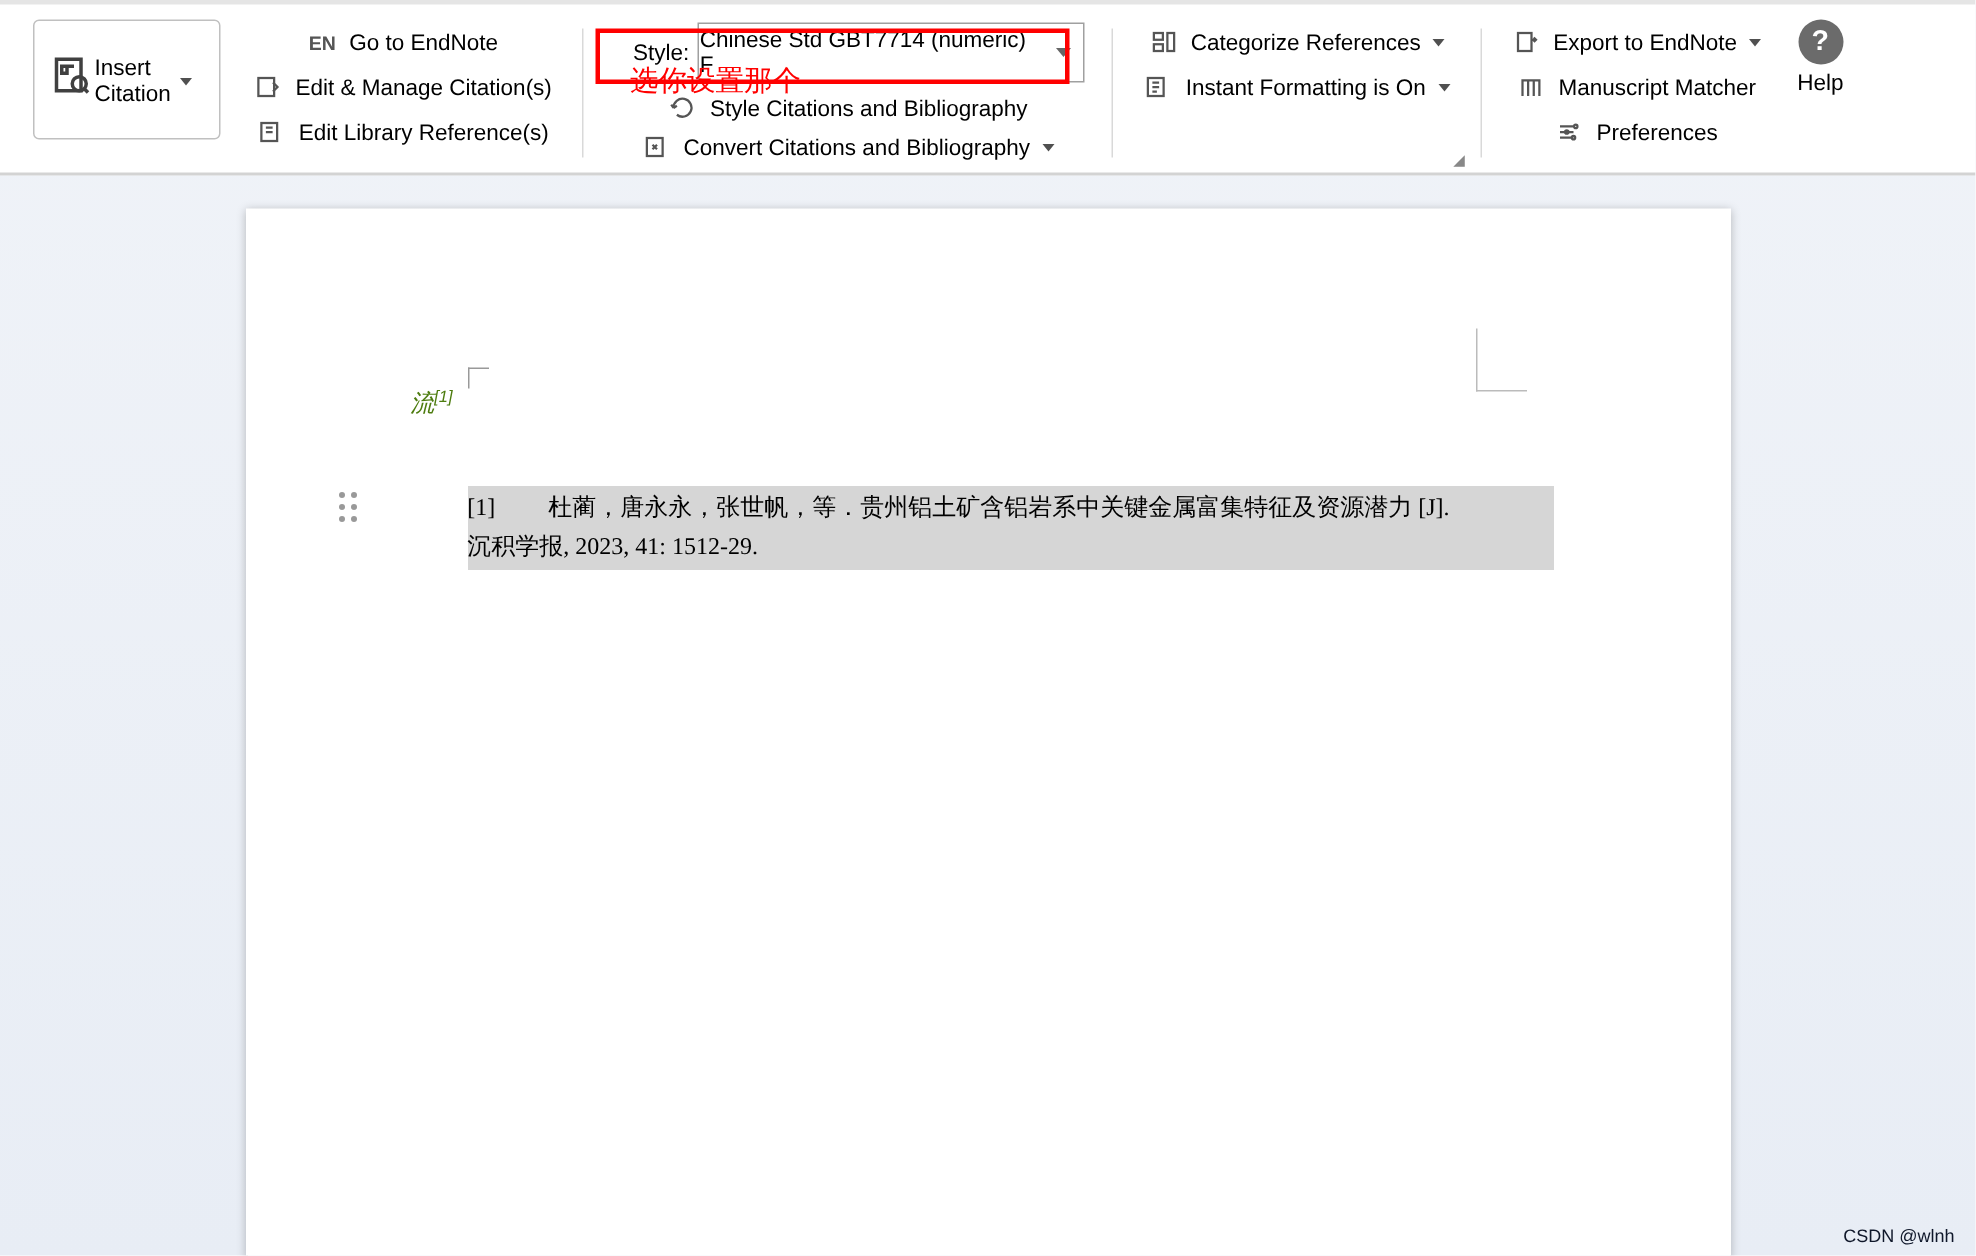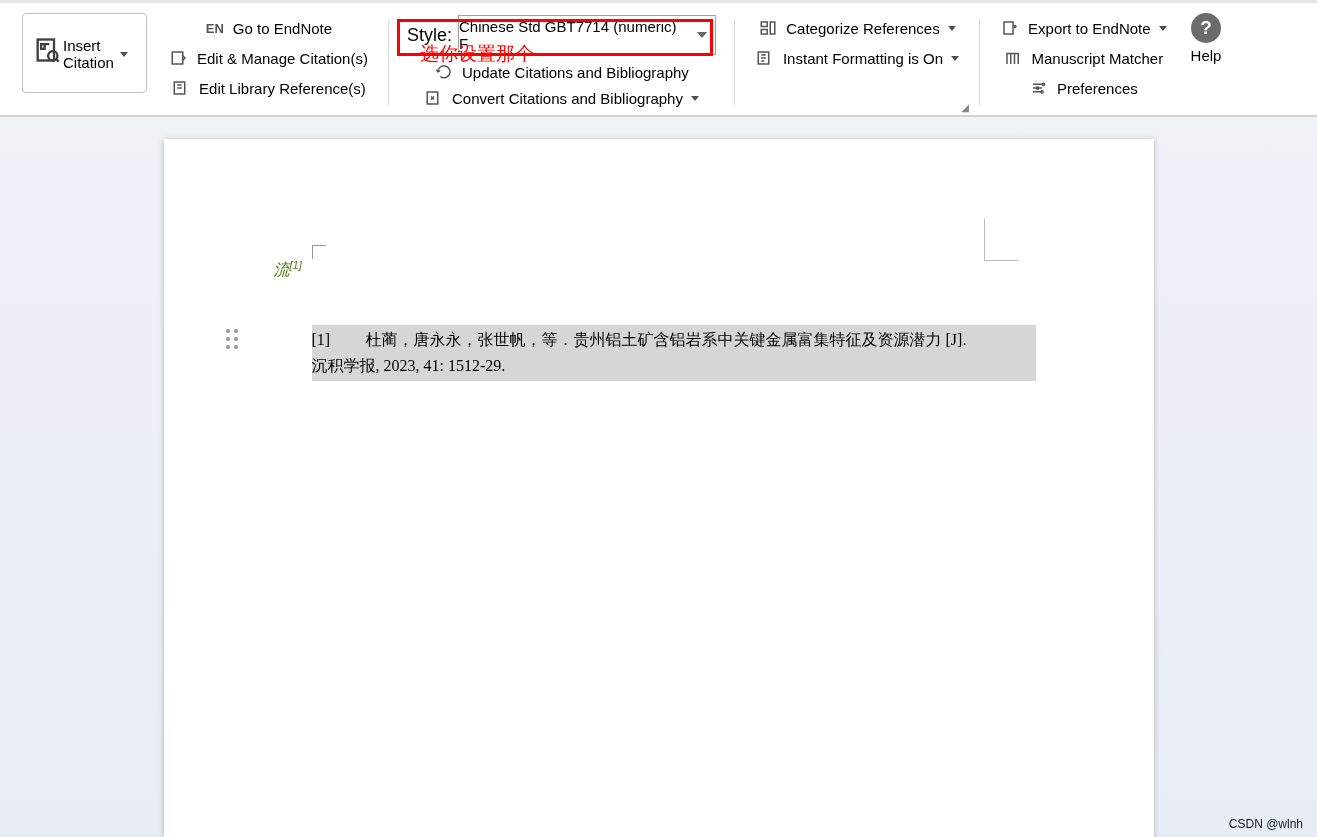--- a/index.html
+++ b/index.html
@@ -53,21 +53,21 @@
       padding: 4px 6px;
       cursor: pointer;
       white-space: nowrap;
       height: 30px;
     }
     .row-btn .ricon { width:20px; display:flex; justify-content:center; color:#555;}
     .style-row {
       display:flex; align-items:center; gap:6px; padding:2px 4px 4px 4px;
       position: relative;
     }
-    .style-label { font-size:18px; }
+    .style-label { font-size:15px;margin-left:15px; }
     .style-select {
       border:1px solid #a0a0a0;
       padding:2px 26px 2px 0;
       width: 258px;
       font-size:15px;
       background:#fff;
       position:relative;
     }
     .style-select::after {
       content:"";
@@ -210,21 +210,21 @@
       <div class="style-select">
         <span>Chinese Std GBT7714 (numeric) F</span>
       </div>
     </div>
     <div class="row-btn">
       <span class="ricon">
         <svg class="ico" viewBox="0 0 24 24" fill="none" stroke="#555" stroke-width="2">
             <path d="M4 12a8 8 0 1 1 3 6M4 12l-2-3M4 12l3-2"></path>
           </svg>
       </span>
-      <span>Update Citations and Bibliography</span>
+      <span>Style Citations and Bibliography</span>
     </div>
     <div class="row-btn">
       <span class="ricon">
         <svg class="ico" viewBox="0 0 24 24" fill="none" stroke="#555" stroke-width="2">
             <rect x="3" y="4" width="14" height="16"></rect>
             <path d="M8 10l4 4M12 10l-4 4"></path>
           </svg>
       </span>
       <span>Convert Citations and Bibliography</span>
       <span class="chev"></span>

